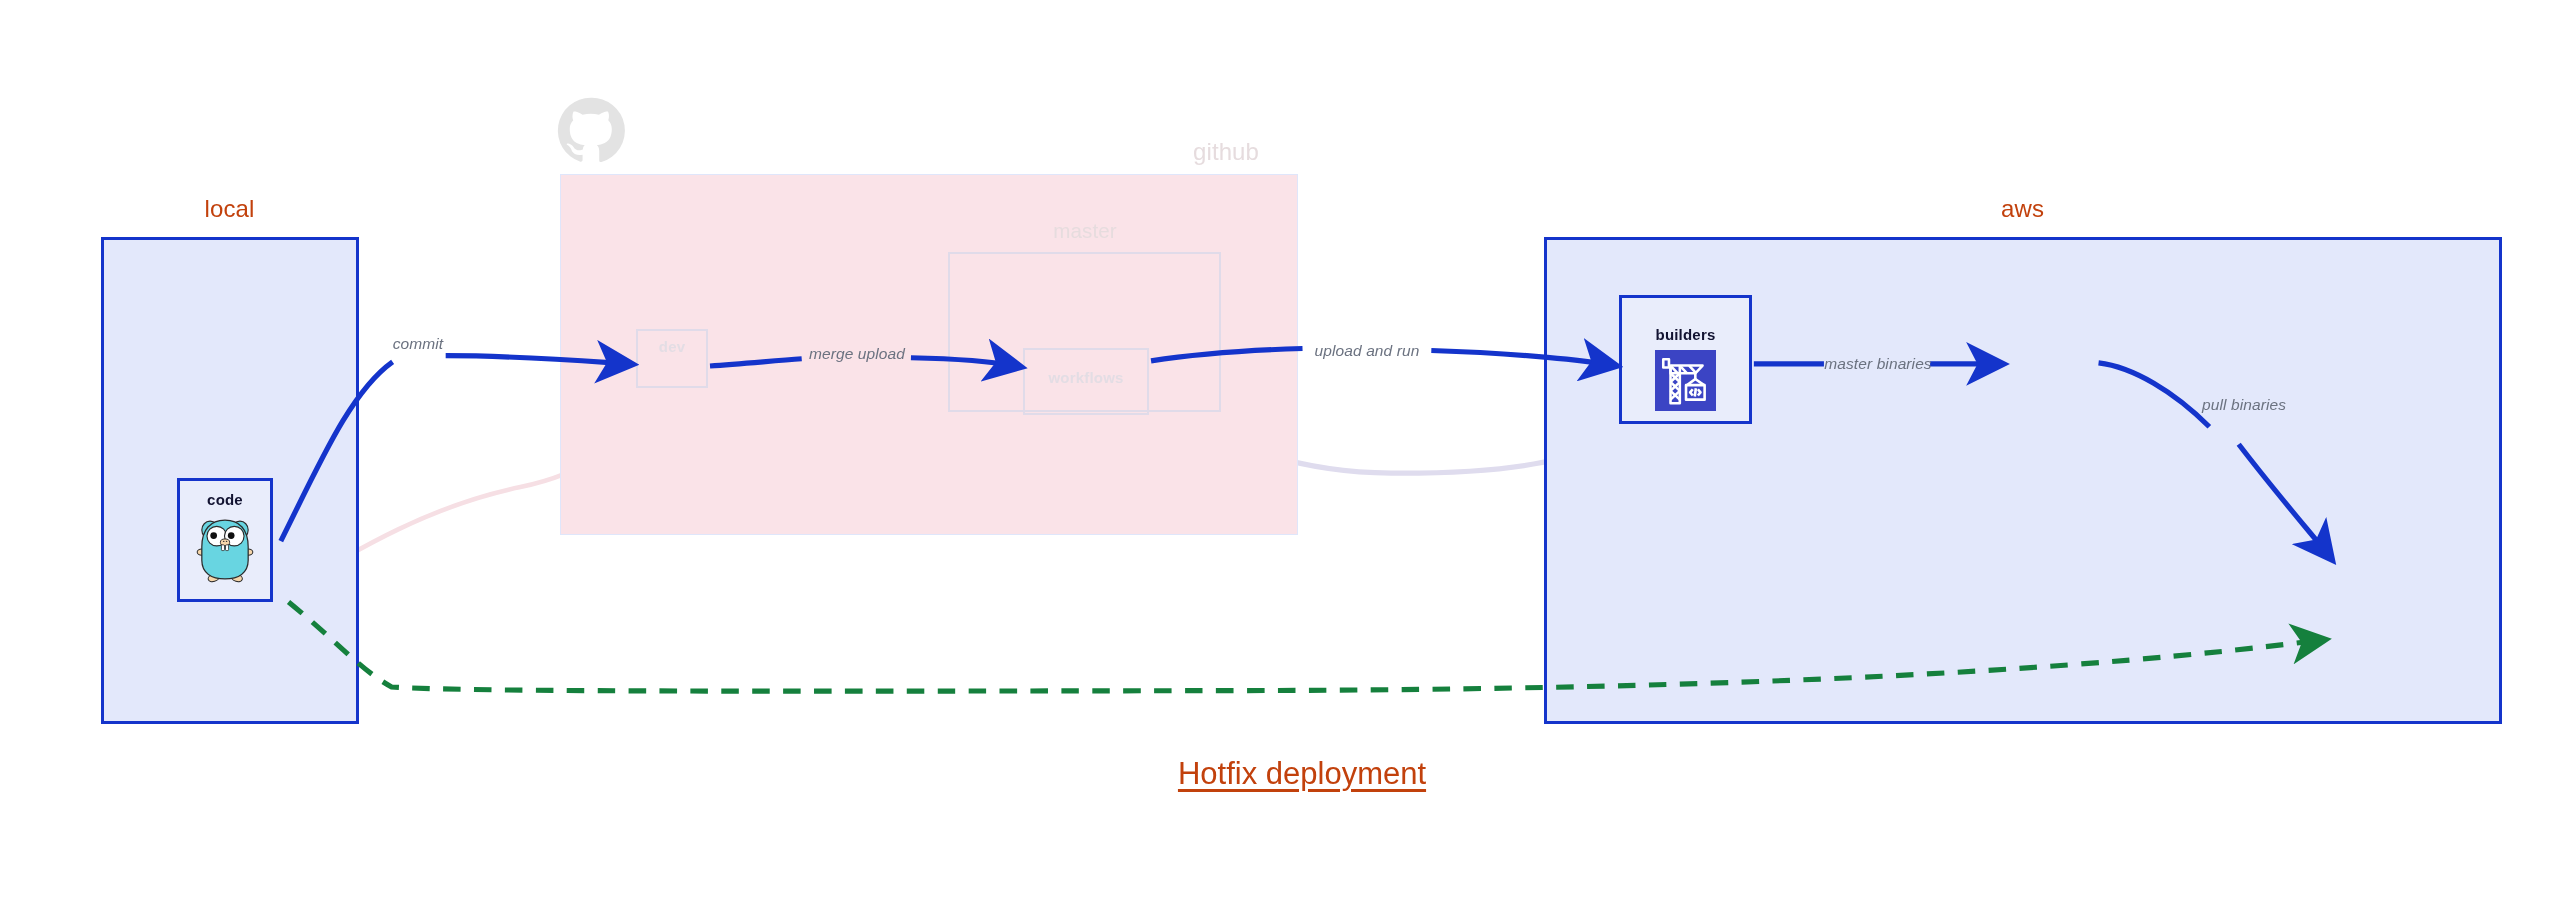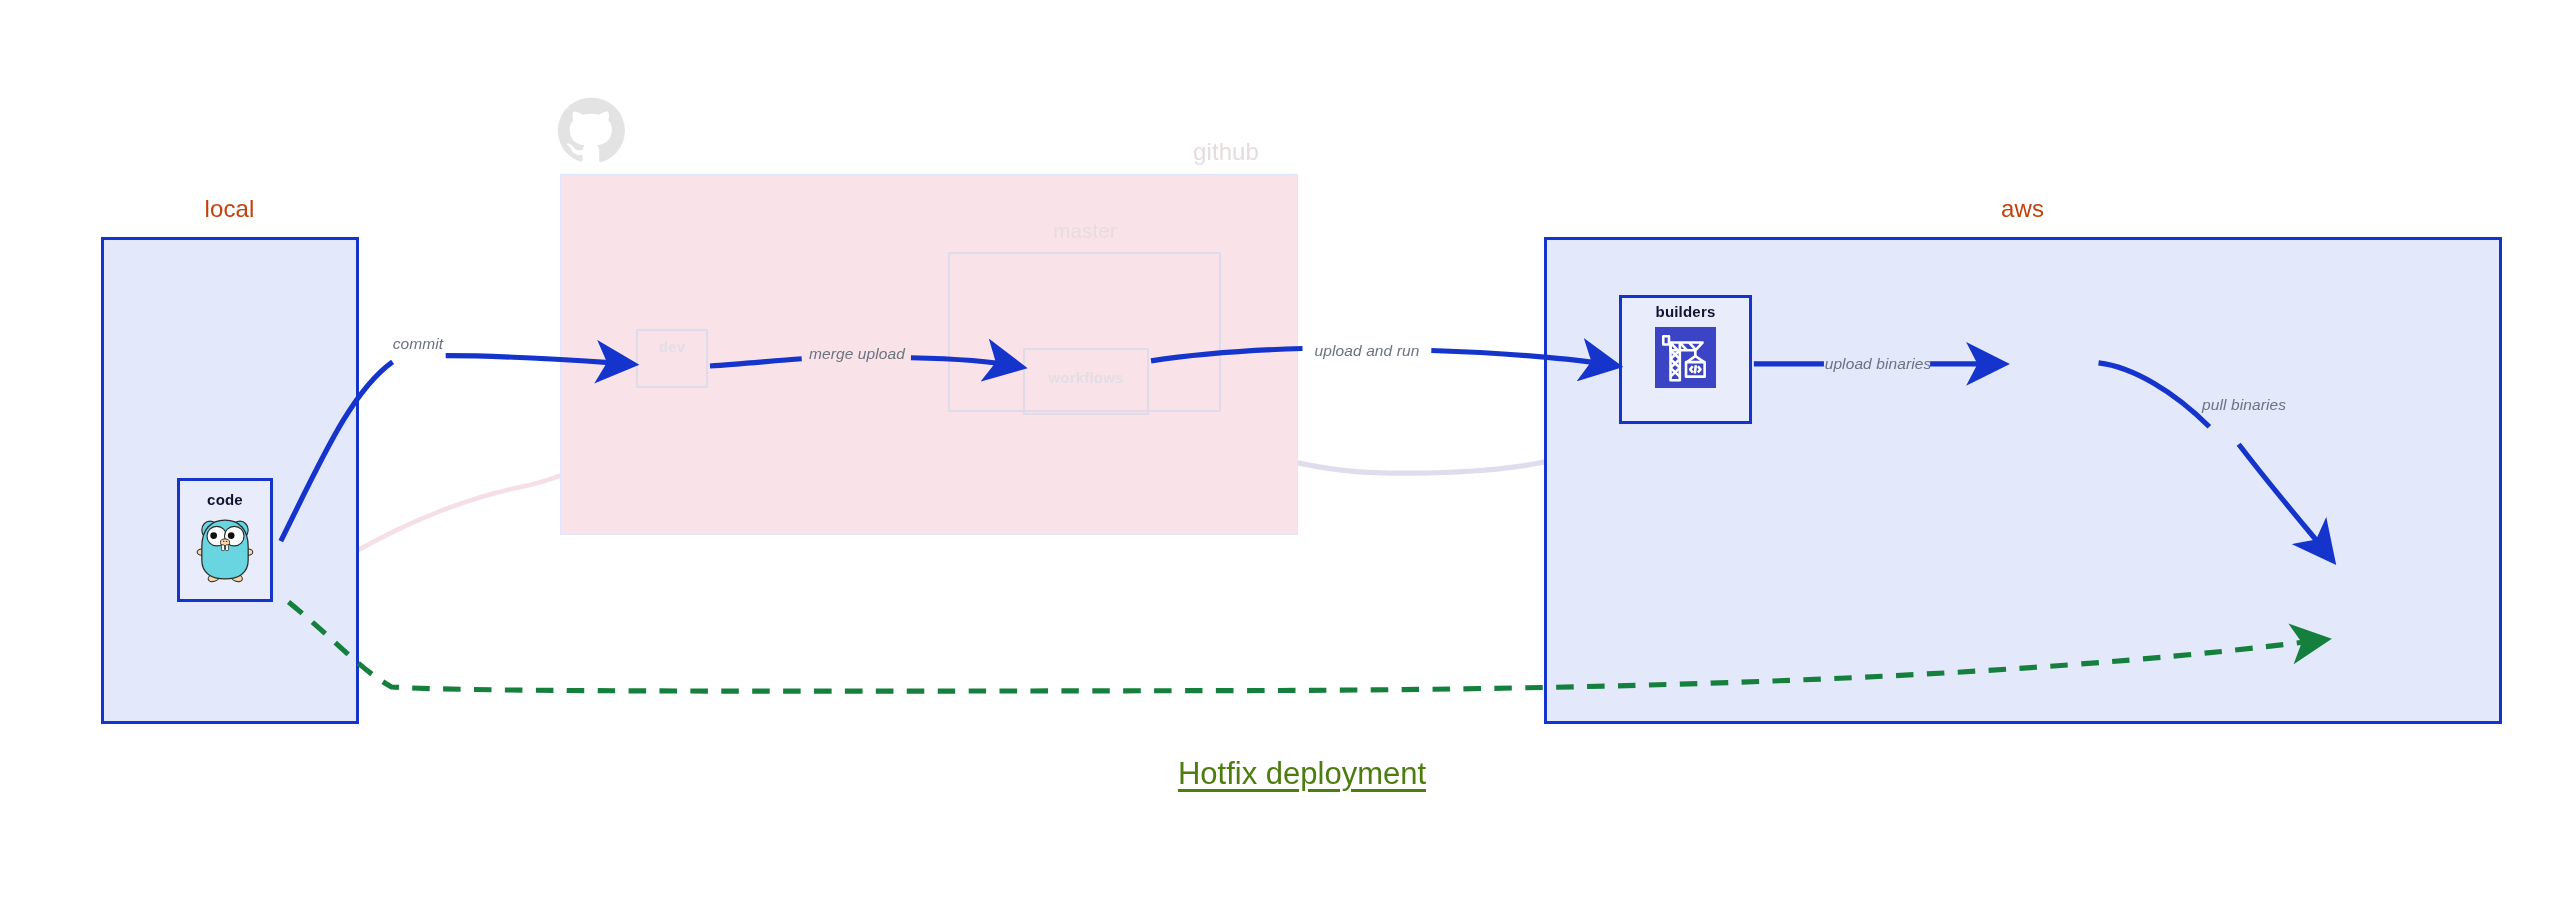--- a/index.html
+++ b/index.html
@@ -31,21 +31,21 @@
 
   
   .edge-label{
     position:absolute;white-space:nowrap;font-style:italic;font-size:15.5px;
     color:#6b7280;letter-spacing:0.1px;transform:translate(-50%,-50%);
     background:transparent;
   }
 
   
   .diagram-title{
-    position:absolute;white-space:nowrap;font-size:31px;color:#4d7c0f;
+    position:absolute;white-space:nowrap;font-size:31px;color:#c2410c;
     text-decoration:underline;text-underline-offset:5.2px;
     transform:translateX(-50%);
   }
 </style>
 </head>
 <body>
 
 <div id="stage">
 
   <svg class="layer" viewBox="0 0 5054 1750">
@@ -125,21 +125,21 @@
 
         <rect x="51" y="58" width="6" height="11" rx="1.6" fill="#ffffff" stroke="#2b2b2b" stroke-width="1.6"></rect>
         <rect x="59" y="58" width="6" height="11" rx="1.6" fill="#ffffff" stroke="#2b2b2b" stroke-width="1.6"></rect>
       </svg>
     </div>
   </div>
 
   <div class="group blue" style="left:1544px; top:237px; width:958px; height:487px;"></div>
   <div class="group-label" style="left:1930px; top:195px; width:185px;">aws</div>
 
-  <div class="node solid" style="left:1619px; top:295px; width:133px; height:129px; padding-top:6px;">
+  <div class="node solid" style="left:1619px; top:295px; width:133px; height:129px; padding-top:29px;">
     <div class="node-title">builders</div>
     <div class="node-icon">
       <svg width="61" height="61" viewBox="0 0 118 118">
         <rect x="0" y="0" width="118" height="118" fill="#3b44c4"></rect>
         <g fill="none" stroke="#ffffff" stroke-width="5" stroke-linejoin="round">
           <rect x="16" y="18" width="11" height="16"></rect>
           <path d="M30,30 L92,30 L78,45 L30,45 Z"></path>
           <path d="M30,30 L44,45 M48,30 L62,45 M66,30 L80,45"></path>
           <path d="M30,30 L30,103 L48,103 L48,30"></path>
           <path d="M30,45 L48,62 M48,45 L30,62 M30,62 L48,79 M48,62 L30,79 M30,79 L48,96 M48,79 L30,96"></path>
@@ -170,19 +170,19 @@
 
     <path d="M 4073,704 C 4140,712 4220,760 4288,828" fill="none" stroke="#1434cb" stroke-width="10"></path>
     <path d="M 4345,862 C 4420,960 4490,1040 4520,1078" fill="none" stroke="#1434cb" stroke-width="10" marker-end="url(#ah-blue)"></path>
 
     <path d="M 560,1168 C 660,1250 700,1300 760,1333 C 900,1342 1400,1342 2400,1340 C 3400,1338 4050,1300 4504,1242" fill="none" stroke="#15803d" stroke-width="10" stroke-dasharray="34 26" stroke-linecap="butt" marker-end="url(#ah-green)"></path>
   </svg>
 
   <div class="edge-label" style="left:418px; top:344px;">commit</div>
   <div class="edge-label" style="left:857px; top:354px;">merge upload</div>
   <div class="edge-label" style="left:1367px; top:351px;">upload and run</div>
-  <div class="edge-label" style="left:1878px; top:364px;">upload binaries</div>
+  <div class="edge-label" style="left:1878px; top:364px;">master binaries</div>
   <div class="edge-label" style="left:2244px; top:405px;">pull binaries</div>
 
   <div class="diagram-title" style="left:1302px; top:756px;">Hotfix deployment</div>
 
 </div>
 
 
 </body></html>

